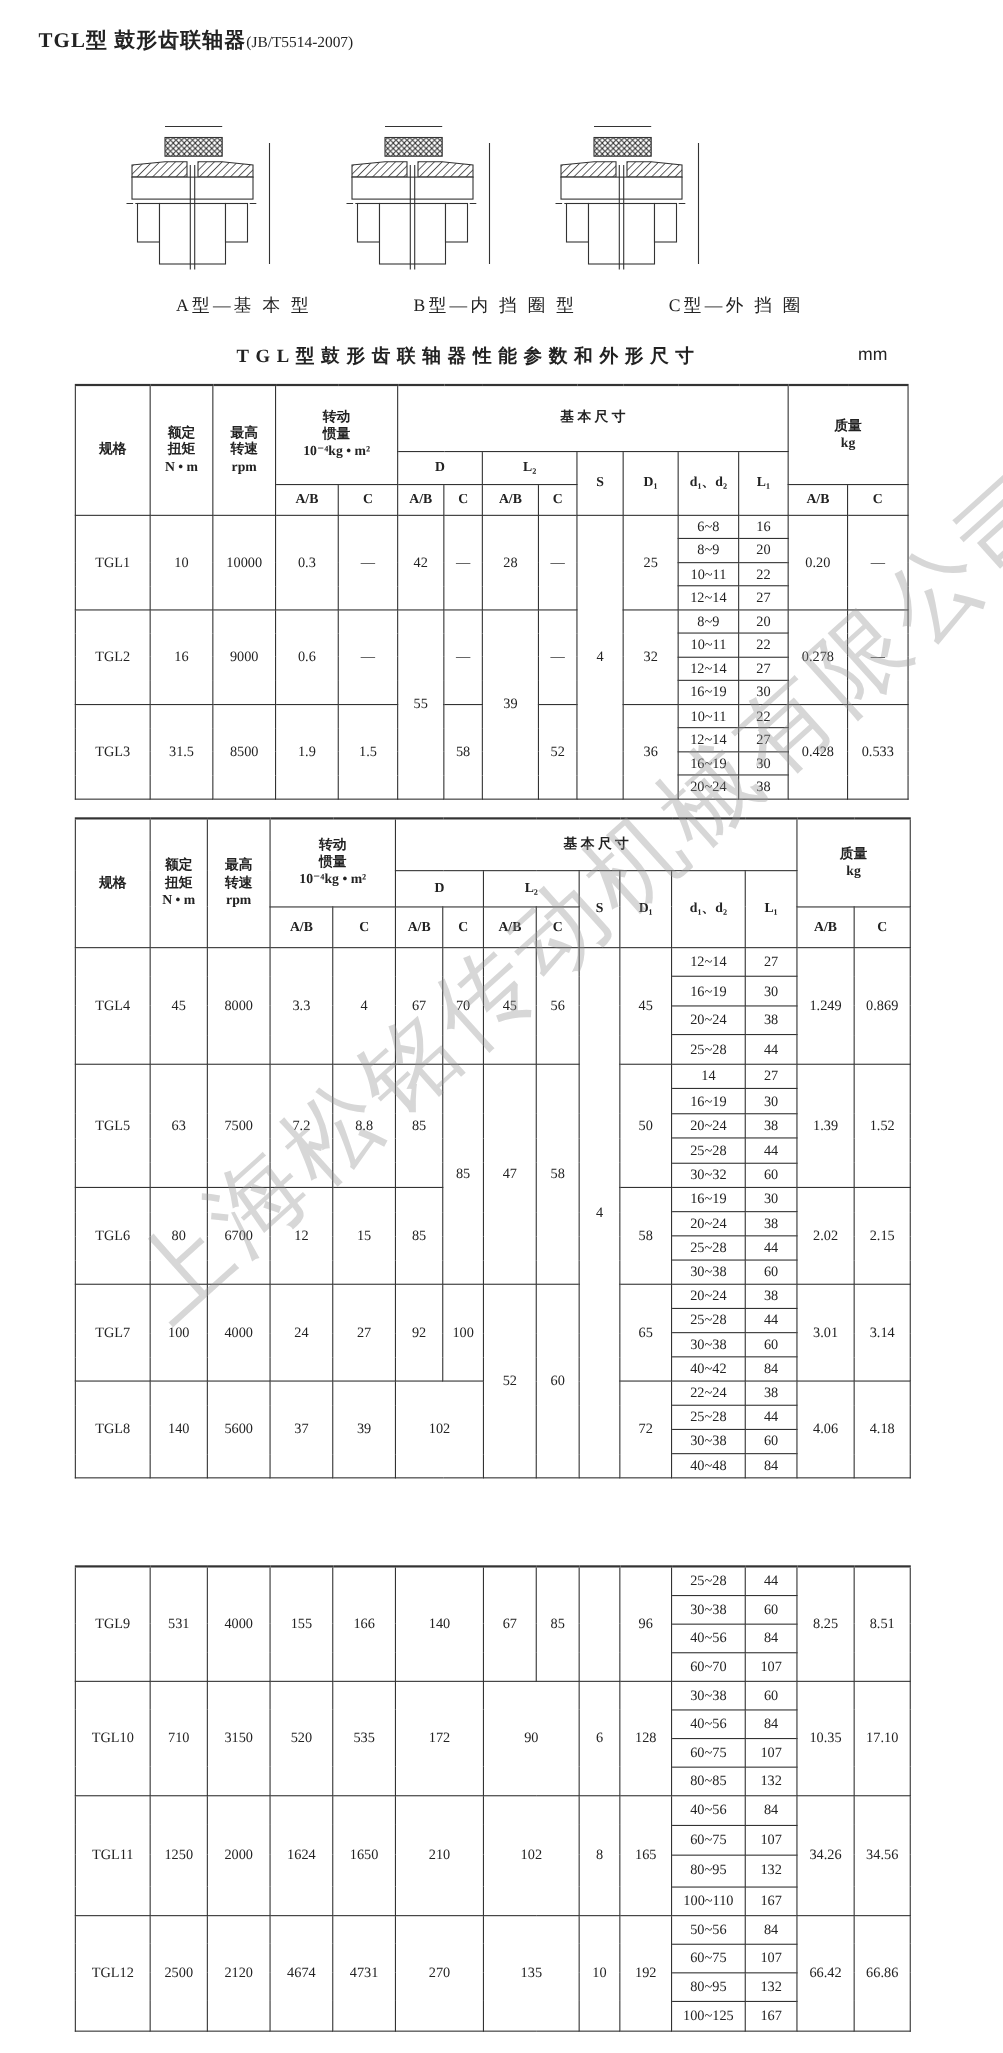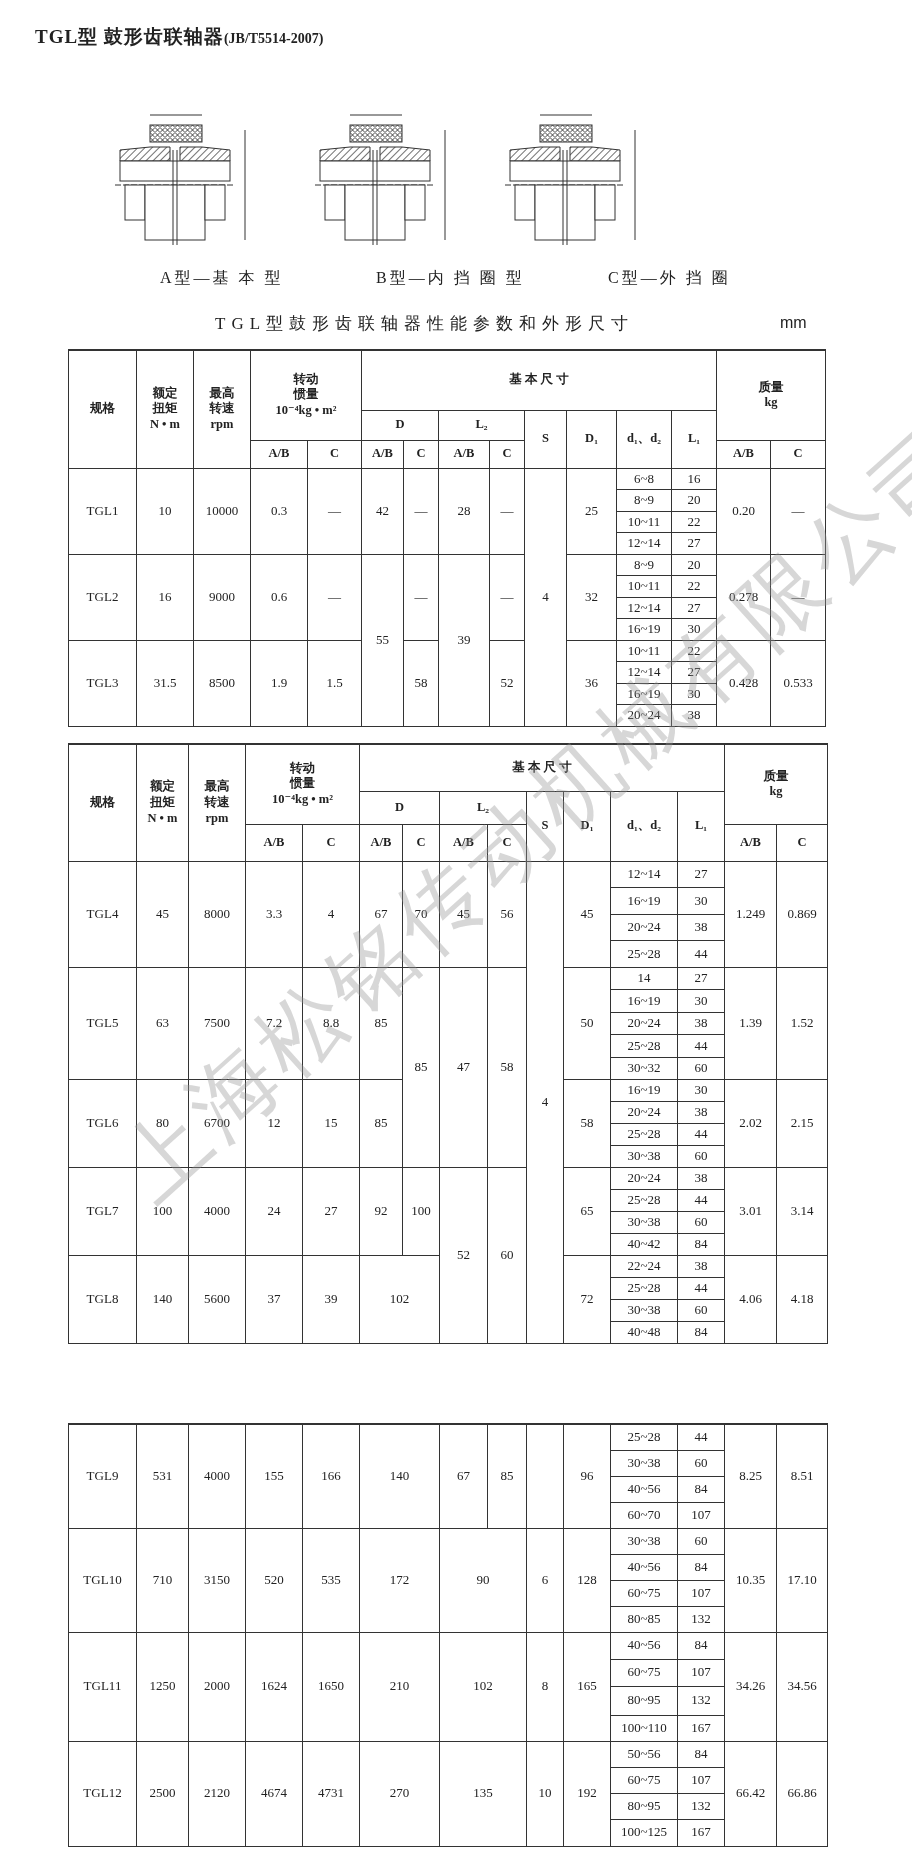--- a/index.html
+++ b/index.html
@@ -1,21 +1,21 @@
 <!DOCTYPE html>
 <html><head>
 <meta charset="utf-8">
 <style>
   html,body{margin:0;padding:0;background:#fff;}
   body{width:912px;height:1866px;position:relative;overflow:hidden;font-family:"Liberation Serif","DejaVu Serif",serif;color:#222;}
   .abs{position:absolute;}
   .doc-title{left:35px;top:24px;font-size:19px;font-weight:bold;letter-spacing:1px;}
-  .doc-title .std{font-weight:bold;font-size:14px;letter-spacing:0;}
+  .doc-title .std{font-weight:normal;font-size:14px;letter-spacing:0;}
   .caption{font-size:16px;letter-spacing:3px;top:268px;}
-  .tbl-title{left:215px;top:312px;font-size:17px;font-weight:normal;letter-spacing:6px;}
+  .tbl-title{left:215px;top:312px;font-size:17px;font-weight:bold;letter-spacing:6px;}
   .unit{left:780px;top:314px;font-size:16px;font-family:"Liberation Sans",sans-serif;}
   table.spec{position:absolute;border-collapse:collapse;table-layout:fixed;font-size:13px;}
   table.spec td, table.spec th{border:1.3px solid #333;text-align:center;vertical-align:middle;padding:0;line-height:1.25;}
   table.spec th{font-weight:bold;font-size:12.5px;}
   .top-rule{border-top:2.4px solid #333 !important;}
   .bot-rule td{border-bottom:2.4px solid #333;}
   .wm{position:absolute;left:95px;top:1140px;font-family:"DejaVu Sans",sans-serif;font-size:86px;color:rgba(150,150,150,0.38);transform:rotate(-42deg);transform-origin:left top;white-space:nowrap;letter-spacing:6px;pointer-events:none;}
 </style>
 </head>
 <body>

